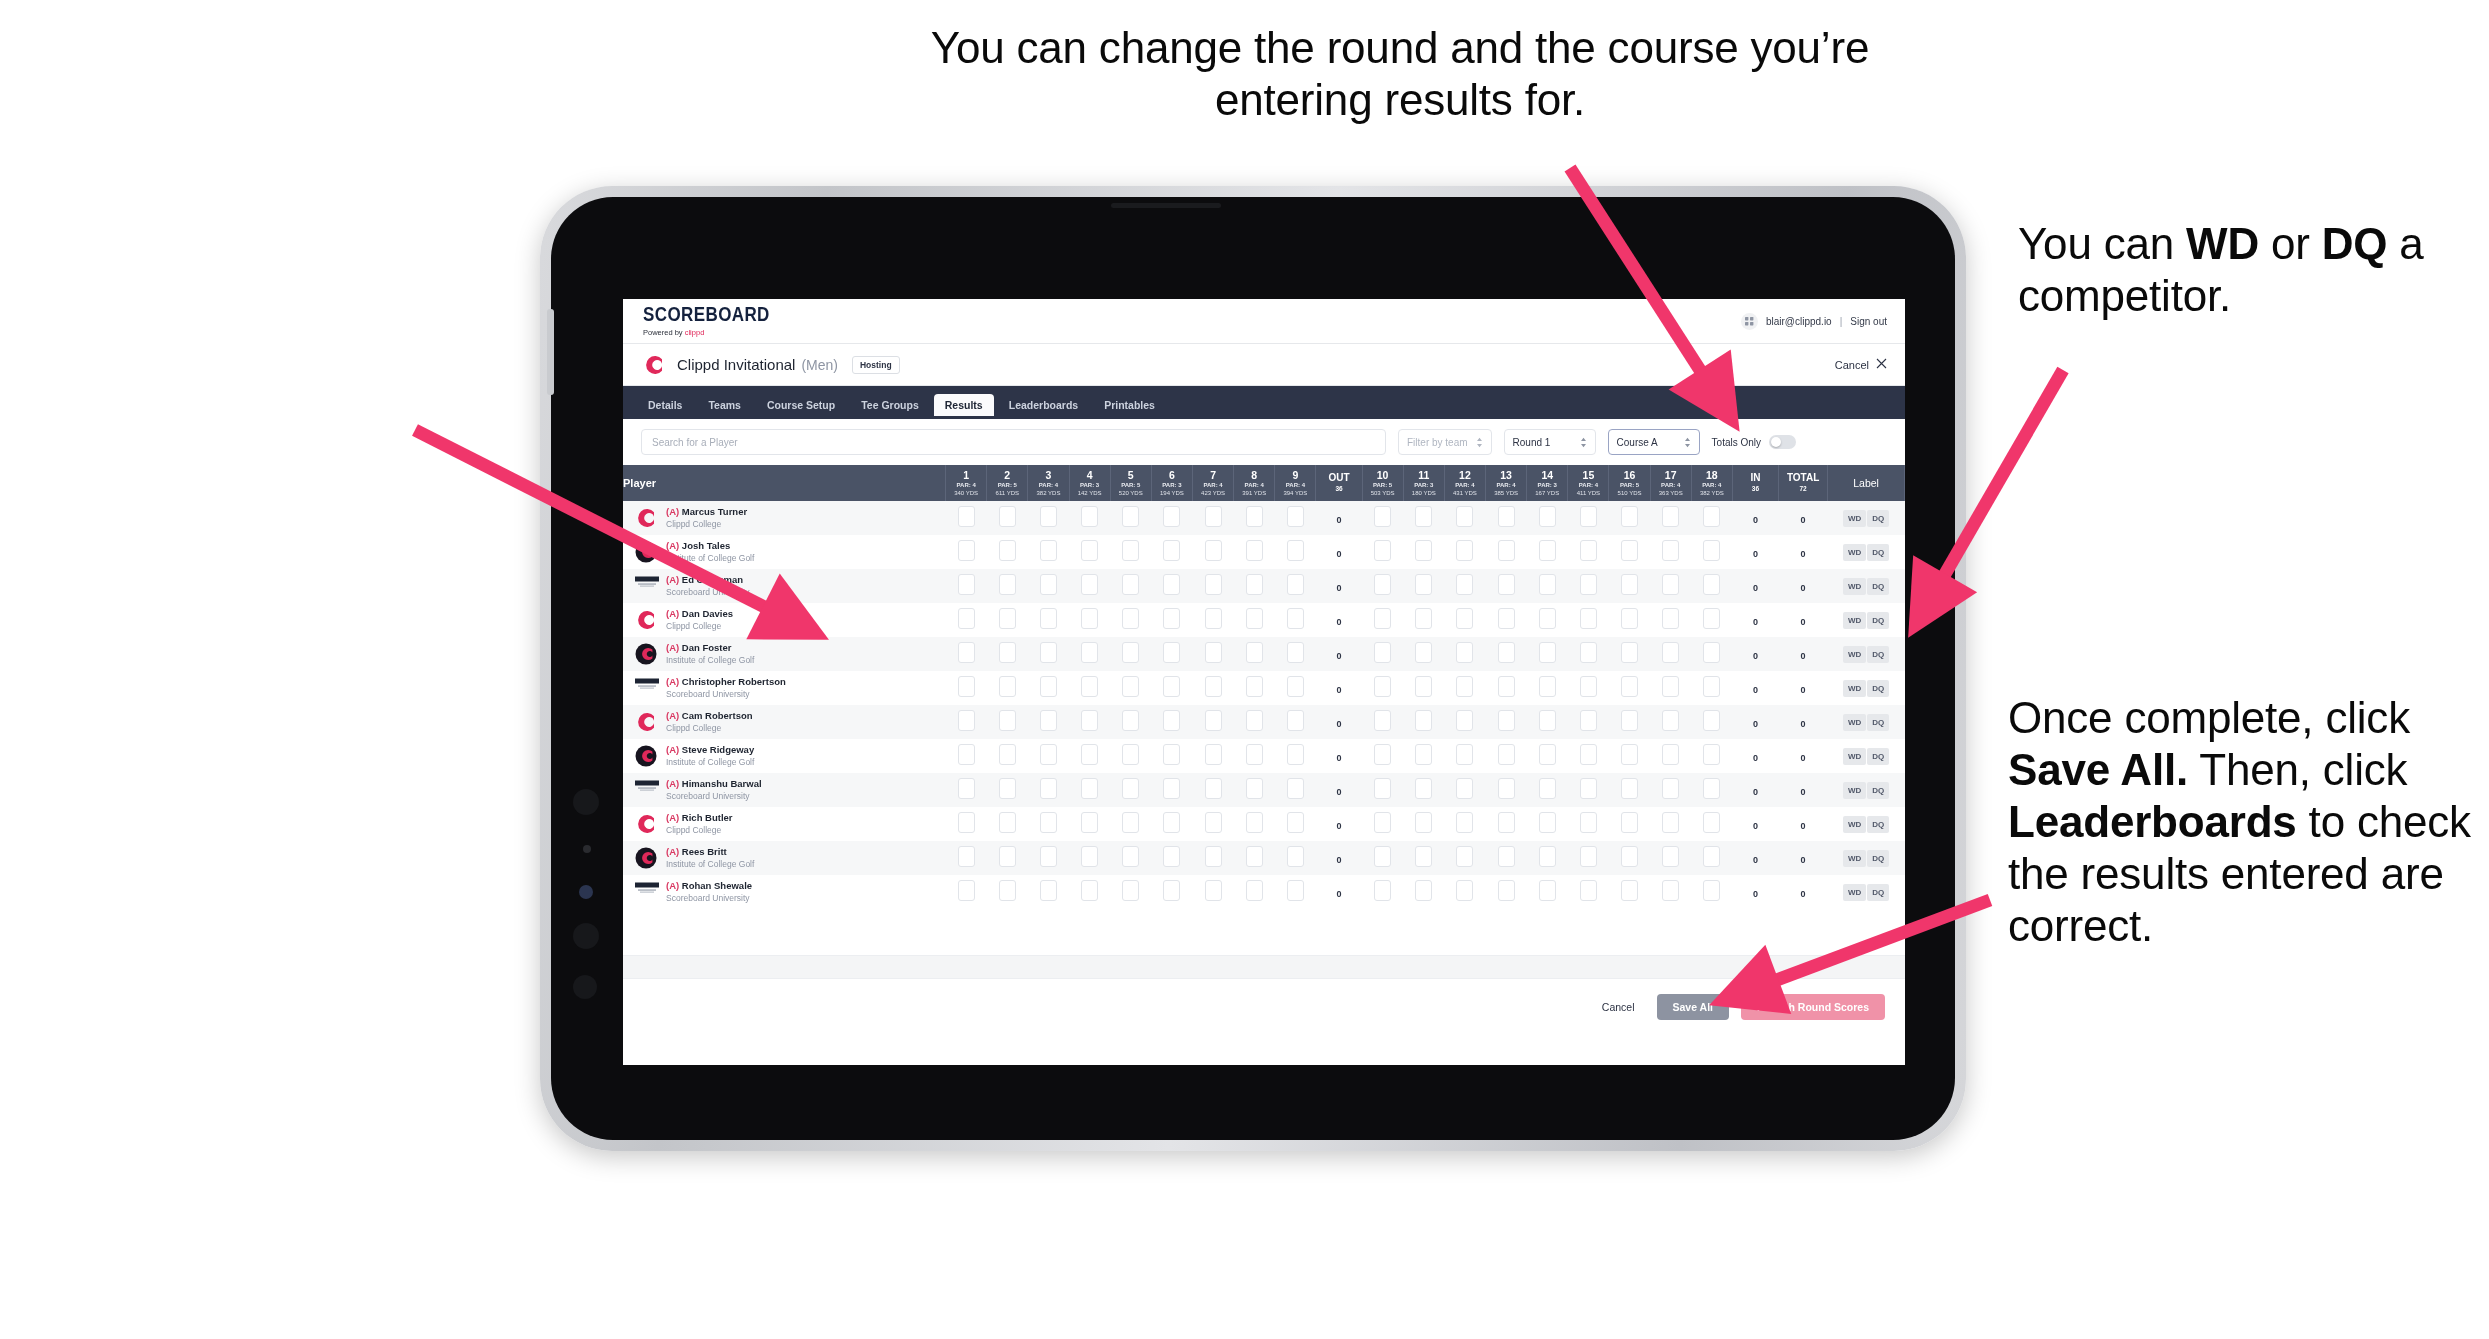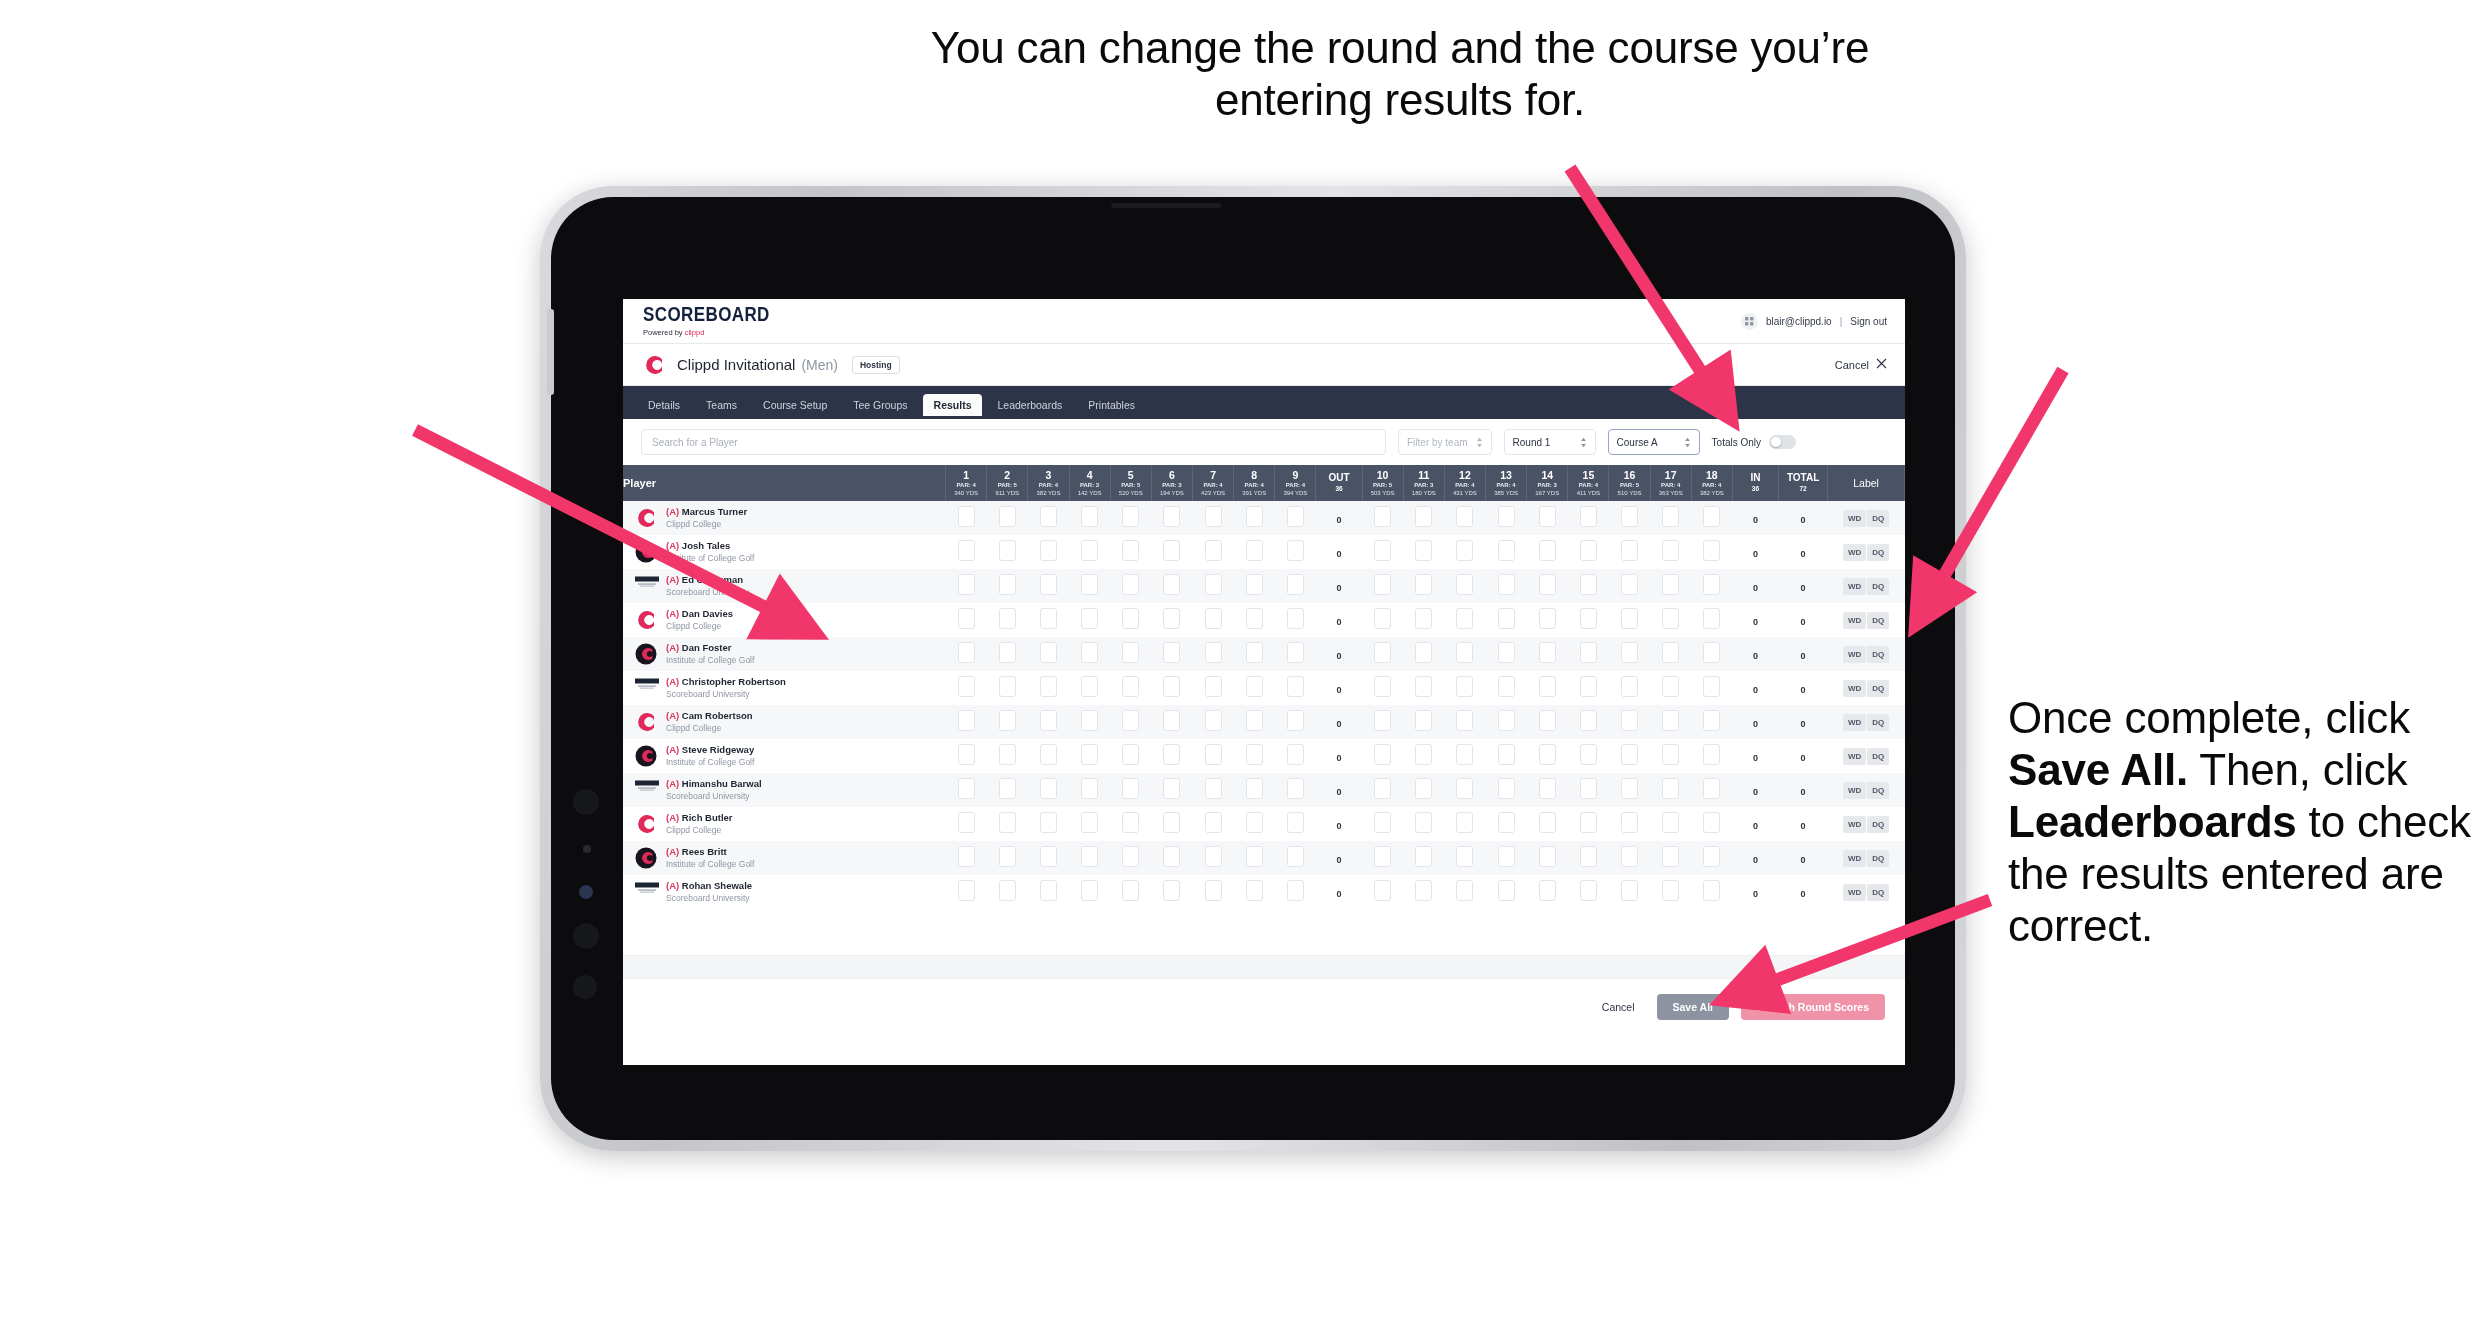--- a/index.html
+++ b/index.html
@@ -107,21 +107,21 @@
   .tour-cancel { margin-left:auto; display:flex; align-items:center; gap:7px;
                  font-size: 11px; color:#2d3344; cursor:pointer; }
 
   
   .tabs {
     display:flex; align-items:flex-end; gap: 4px;
     height: 33px; background:#2d3448; padding: 0 14px;
   }
   .tab {
     font-size: 10.5px; color:#ccd2de; padding: 5px 11px; cursor:pointer;
-    border-radius: 4px 4px 0 0; margin-bottom: 3px;
+    border-radius: 4px 4px 0 0; margin-bottom: 3px; font-weight: bold;
   }
   .tab.active { background:#fbfbfc; color:#1d2433; font-weight:600; }
 
   
   .filters {
     display:flex; align-items:center; gap: 12px;
     height: 46px; background:#fff; padding: 0 18px;
   }
   .search-box {
     flex: 1 1 auto; height: 26px; border:1px solid #e2e5ea; border-radius: 4px;
@@ -205,20 +205,21 @@
   }
 </style>
 </head>
 <body>
 
 <div class="stage">
 
   <div class="anno" id="anno-top">You can change the round and the course you’re entering results for.</div>
 
 
+  <div class="anno" id="anno-right-top"><span>You can </span><b>WD</b><span> or </span><b>DQ</b><span> a competitor.</span></div>
 
   <div class="anno" id="anno-right-bottom"><span>Once complete, click </span><b>Save All.</b><span> Then, click </span><b>Leaderboards</b><span> to check the results entered are correct.</span></div>
 
   <div class="tablet">
     <div class="tablet-inner">
       <div class="cam-slit"></div>
       <div class="dev-btn" id="btn-top"></div>
       <div class="dev-dot" id="dot-1"></div>
       <div class="dev-dot" id="dot-2"></div>
       <div class="dev-dot" id="dot-3"></div>

